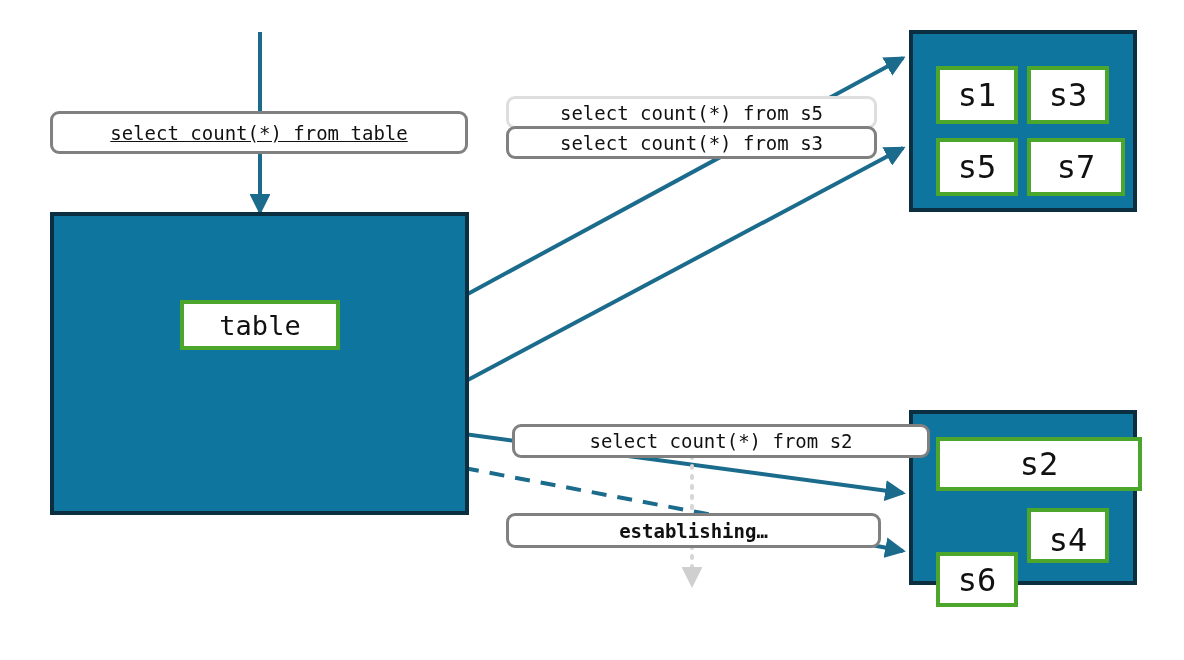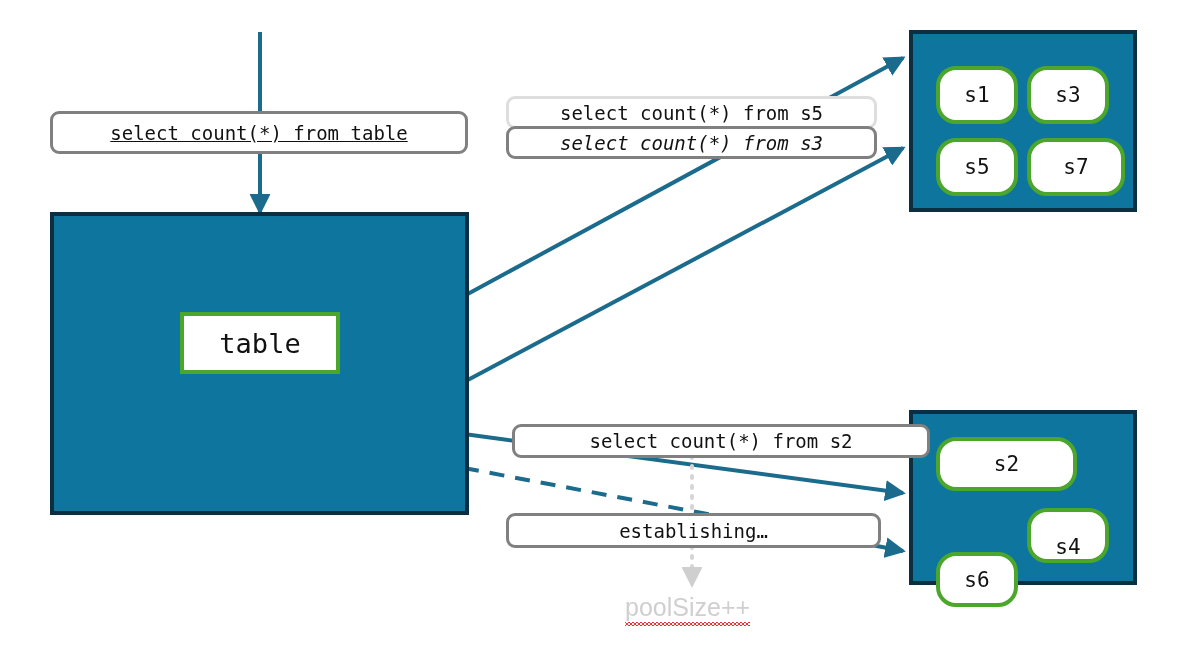--- a/index.html
+++ b/index.html
@@ -44,22 +44,21 @@
     align-items: center;
     justify-content: center;
     font-family: "DejaVu Sans Mono", monospace;
     color: #111111;
     z-index: 3;
   }
   .chip-table {
     font-size: 27px;
   }
   .chip-server {
-    font-size: 21px;
-    border-radius: 20px;
+    font-size: 32px;
   }
 
   
   .label-box {
     position: absolute;
     background: #ffffff;
     border: 3px solid #808080;
     border-radius: 9px;
     box-sizing: border-box;
     display: flex;
@@ -138,67 +137,64 @@
     <g>
       <line x1="464" y1="468" x2="903" y2="551" stroke="#1b6b8c" stroke-width="4" stroke-dasharray="15 11" marker-end="url(#ah-teal)"></line>
     </g>
 
     <g>
       <line x1="692" y1="456" x2="692" y2="585" stroke="#d6d6d6" stroke-width="4" stroke-dasharray="2 8" stroke-linecap="round" marker-end="url(#ah-gray)"></line>
     </g>
   </svg>
 
   <div class="teal-box" style="left:50px; top:212px; width:419px; height:303px;"></div>
-  <div class="chip chip-table" style="left:180px; top:312px; width:160px; height:62px;text-align:right;">
+  <div class="chip chip-table" style="left:180px; top:300px; width:160px; height:50px;text-align:right;">
     <span>table</span>
   </div>
 
   <div class="teal-box" style="left:909px; top:30px; width:228px; height:182px;"></div>
   <div class="chip chip-server" style="left:936px; top:66px; width:82px; height:58px;">
     <span>s1</span>
   </div>
   <div class="chip chip-server" style="left:1027px; top:66px; width:82px; height:58px;">
     <span>s3</span>
   </div>
   <div class="chip chip-server" style="left:936px; top:138px; width:82px; height:58px;">
     <span>s5</span>
   </div>
   <div class="chip chip-server" style="left:1027px; top:138px; width:98px; height:58px;">
     <span>s7</span>
   </div>
 
   <div class="teal-box" style="left:909px; top:410px; width:228px; height:175px;"></div>
-  <div class="chip chip-server" style="left:936px; top:437px; width:141px; height:54px;">
+  <div class="chip chip-server" style="left:936px; top:437px; width:206px; height:54px;">
     <span>s2</span>
   </div>
   <div class="chip chip-server" style="left:936px; top:508px; width:82px; height:55px;margin-top:44px;">
     <span>s6</span>
   </div>
   <div class="chip chip-server" style="left:1027px; top:508px; width:82px; height:55px;align-items:flex-end;">
     <span>s4</span>
   </div>
 
   <div class="label-box" style="left:50px; top:111px; width:418px; height:43px;text-decoration:underline;">
     <span>select count(*) from table</span>
   </div>
 
   <div class="label-box label-faded" style="left:506px; top:96px; width:371px; height:33px;">
     <span>select count(*) from s5</span>
   </div>
 
-  <div class="label-box" style="left:506px; top:126px; width:371px; height:33px;font-style:italic;">
+  <div class="label-box" style="left:506px; top:126px; width:371px; height:33px;">
     <span>select count(*) from s3</span>
   </div>
 
 
   <div class="label-box" style="left:512px; top:424px; width:418px; height:34px;">
     <span>select count(*) from s2</span>
   </div>
 
-  <div class="label-box" style="left:506px; top:513px; width:375px; height:35px;">
+  <div class="label-box" style="left:506px; top:513px; width:375px; height:35px;font-weight:bold;">
     <span>establishing…</span>
   </div>
 
-  <div class="annotation" style="left:625px; top:593px;">
-    <span class="squiggle">poolSize++</span>
-  </div>
 
 </div>
 
 </body></html>

